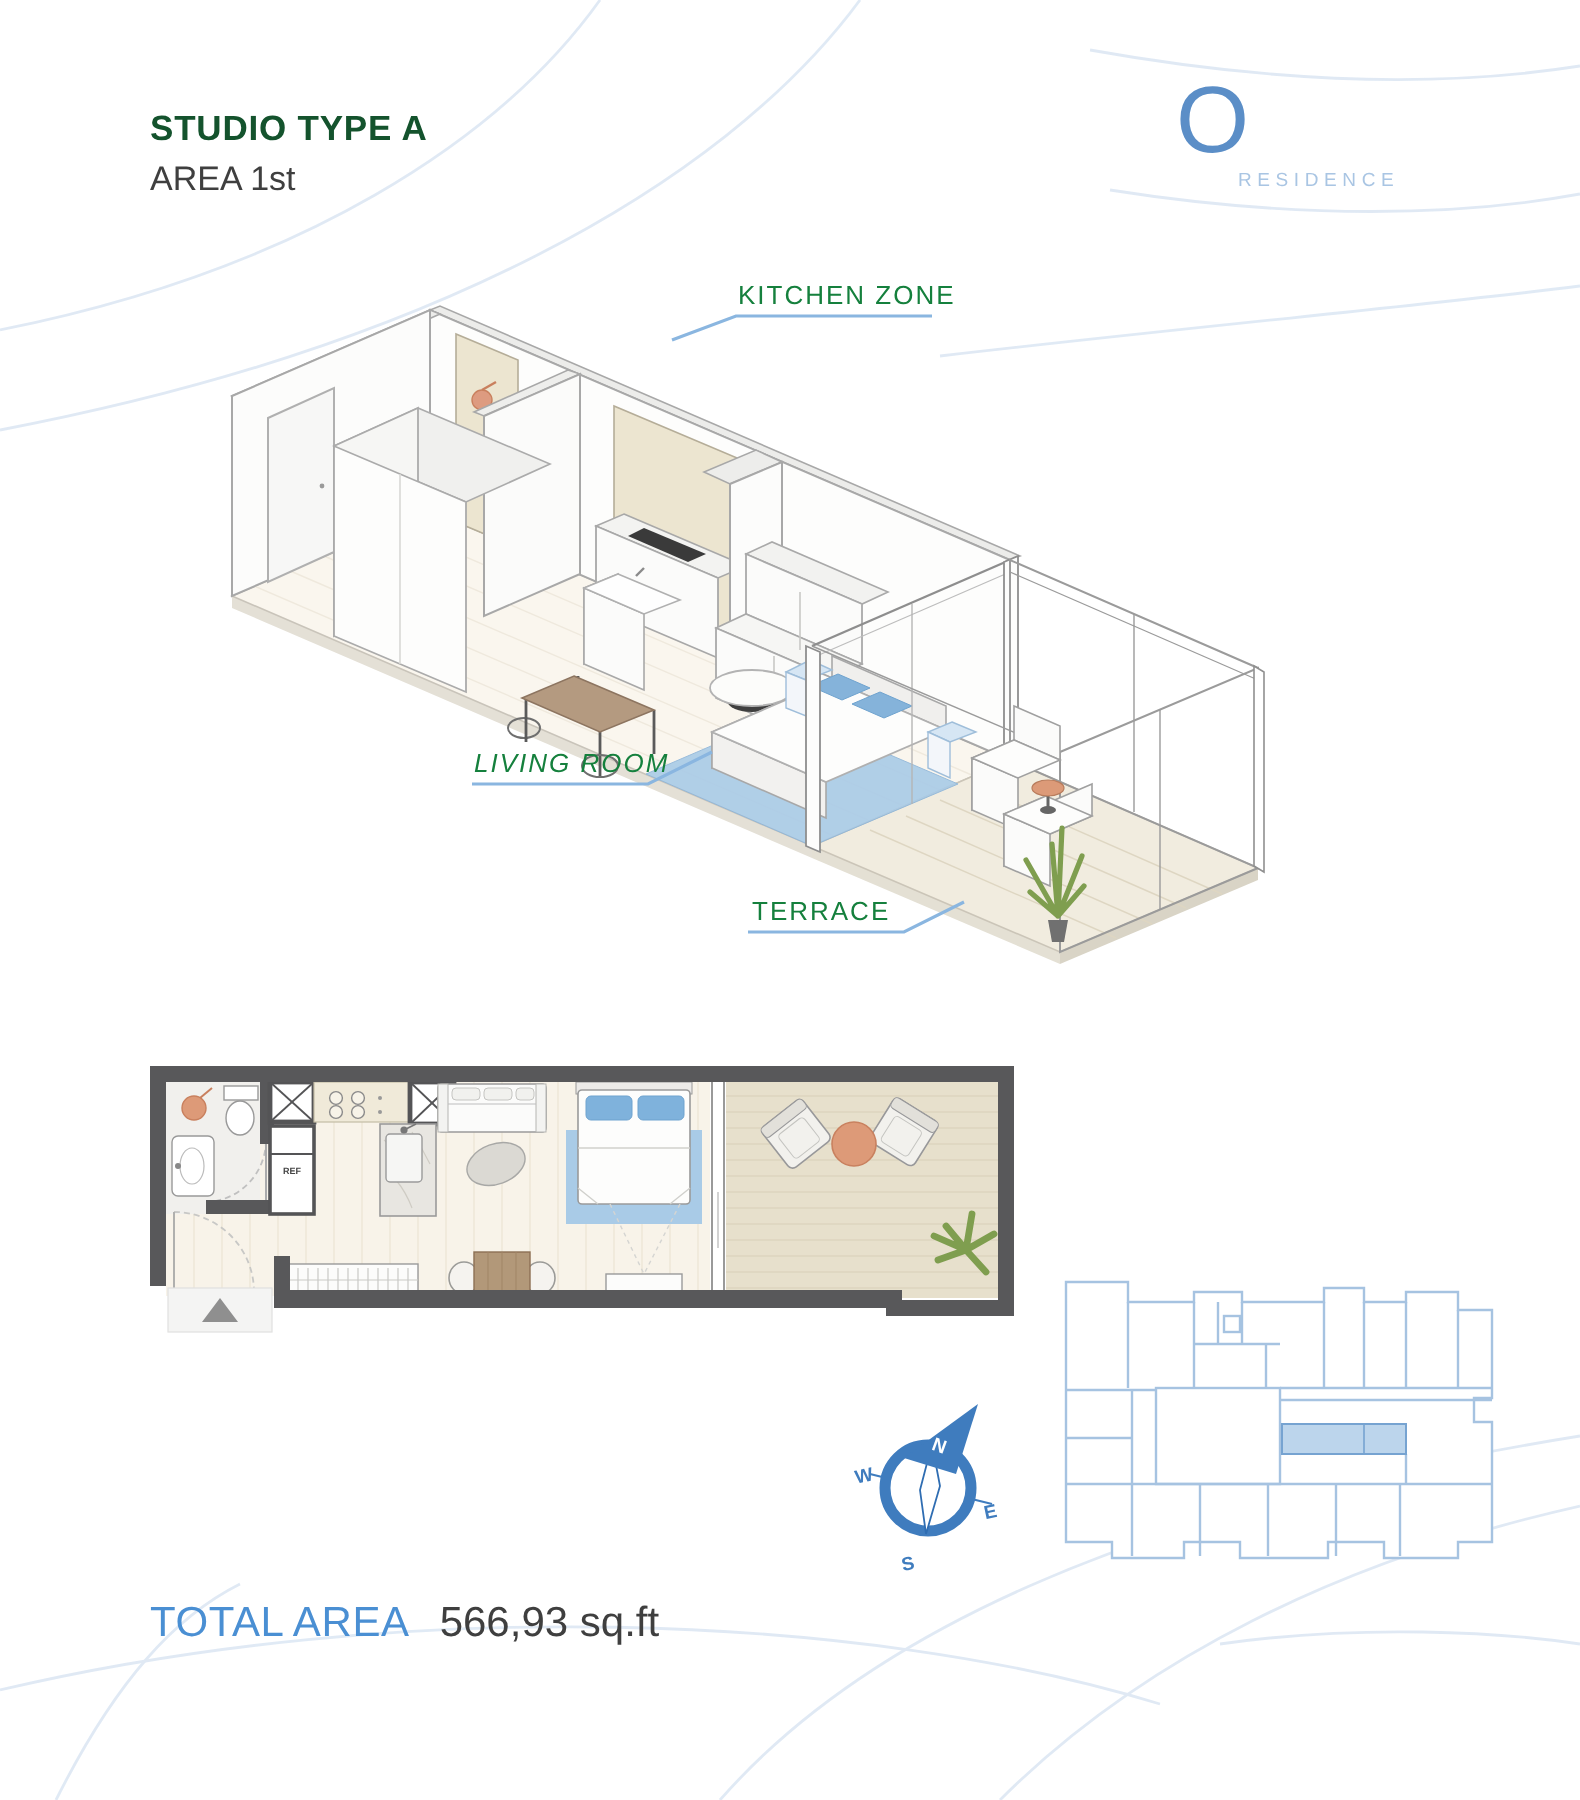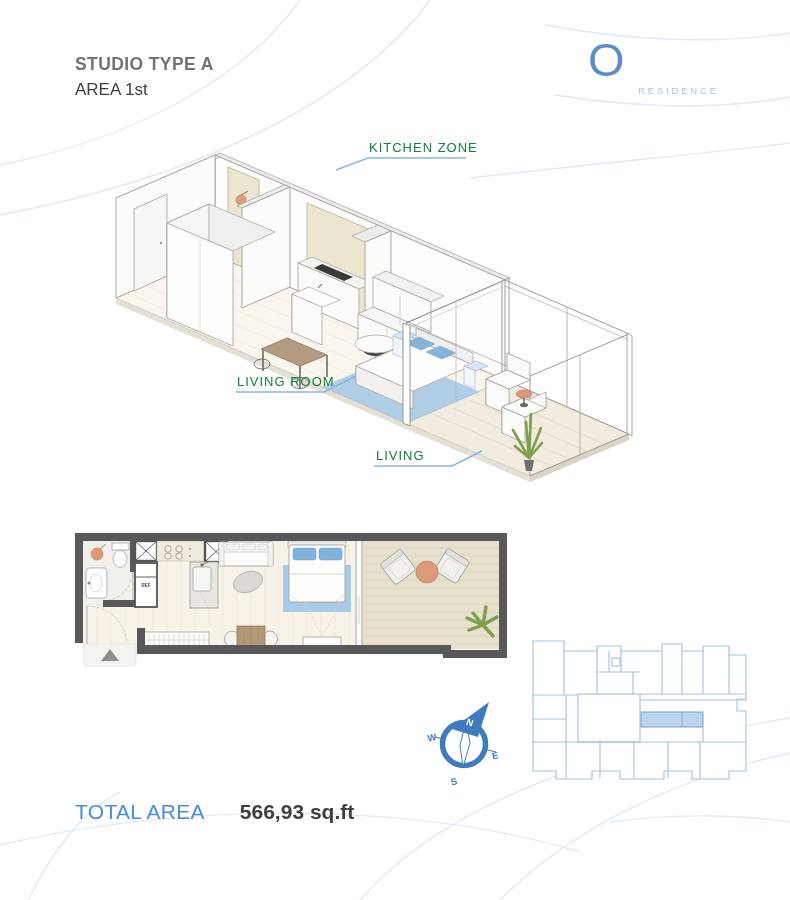--- a/index.html
+++ b/index.html
@@ -1,33 +1,33 @@
 <!DOCTYPE html>
 <html><head>
 <meta charset="utf-8">
 <style>
   html,body{margin:0;padding:0;background:#fff;}
   .canvas{position:relative;width:790px;height:900px;background:#ffffff;overflow:hidden;
           font-family:"Liberation Sans", sans-serif;}
   .canvas svg.scene{position:absolute;left:0;top:0;}
   .abs{position:absolute;}
-  .page-title{left:75px;top:54px;font-size:17.5px;font-weight:bold;letter-spacing:.4px;color:#737373;}
+  .page-title{left:75px;top:54px;font-size:17.5px;font-weight:bold;letter-spacing:.4px;color:#14532d;}
   .page-subtitle{left:75px;top:80px;font-size:17px;font-weight:400;color:#3f3f3f;}
   .logo{left:588px;top:36px;width:150px;color:#5b8ec7;line-height:1;}
   .logo .row{display:flex;align-items:flex-end;}
   .logo .o{font-size:47px;font-weight:400;}
   .logo .rest{font-size:32px;font-weight:400;letter-spacing:.5px;margin-left:1px;margin-bottom:1px;}
-  .logo .tagline{font-size:9.5px;letter-spacing:2.8px;color:#a9c5e3;margin-top:3px;margin-left:31px;text-align:center;}
+  .logo .tagline{font-size:9.5px;letter-spacing:2.8px;color:#a9c5e3;margin-top:3px;margin-left:31px;}
   .iso-label{font-size:13px;letter-spacing:1px;color:#15803d;white-space:nowrap;}
   .lbl-kitchen{left:369px;top:140px;}
-  .lbl-living{left:237px;top:374px;}
+  .lbl-living{left:237px;top:374px;font-style:italic;}
   .lbl-terrace{left:376px;top:448px;}
   .total{left:75px;top:800px;display:flex;align-items:flex-end;gap:15px;}
   .total .t-label{font-size:21px;font-weight:500;color:#4a8fd3;letter-spacing:.3px;}
-  .total .t-value{font-size:21px;font-weight:700;color:#3f3f3f;margin-left:20px;}
+  .total .t-value{font-size:21px;font-weight:400;color:#3f3f3f;}
 </style>
 </head>
 <body>
 
 <div class="canvas">
 
 <svg class="scene" width="790" height="900" viewBox="0 0 790 900">
 
   <g fill="none" stroke="#dbe6f3" stroke-width="1.4" opacity="0.85">
     <path d="M300,0 C250,70 150,135 0,165"></path>
@@ -413,20 +413,20 @@
 
 <div class="abs logo">
   <div class="row">
     <span class="o">O</span>
   </div>
   <div class="tagline">RESIDENCE</div>
 </div>
 
 <div class="abs iso-label lbl-kitchen">KITCHEN ZONE</div>
 <div class="abs iso-label lbl-living">LIVING ROOM</div>
-<div class="abs iso-label lbl-terrace">LIVING</div>
+<div class="abs iso-label lbl-terrace">TERRACE</div>
 
 <div class="abs total">
   <span class="t-label">TOTAL AREA</span>
   <span class="t-value">566,93 sq.ft</span>
 </div>
 
 </div>
 
 </body></html>

